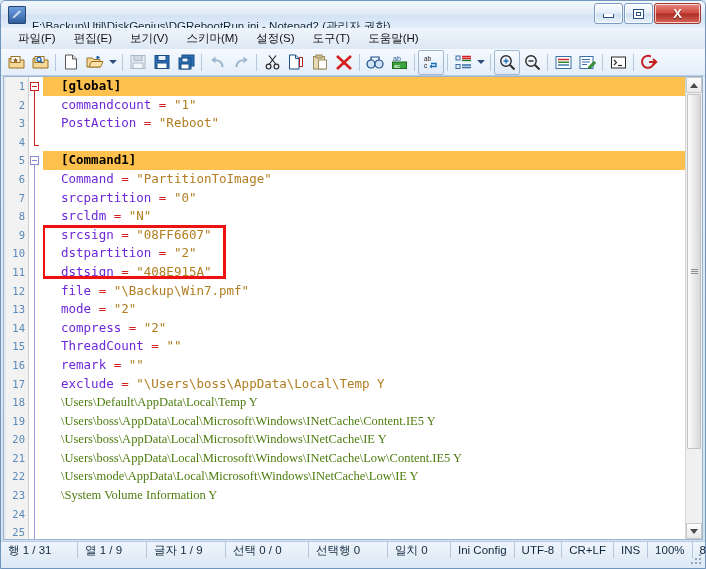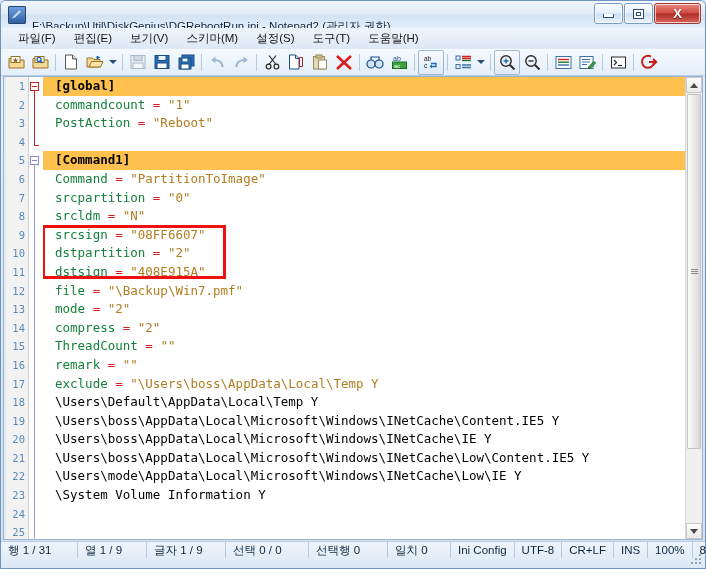--- a/index.html
+++ b/index.html
@@ -93,28 +93,28 @@
     font-family:"DejaVu Sans Mono","Liberation Mono",monospace;
     font-size:10.5px;color:#5a8ab8;box-sizing:border-box;
   }
   .foldmargin{width:14px;flex:none;background:#fff;position:relative;}
   .codearea{
     flex:1;position:relative;background:#fff;overflow:hidden;
     font-family:"DejaVu Sans Mono","Liberation Mono",monospace;
     font-size:12.5px;
   }
   .cl{
-    height:18.6px;line-height:18.6px;white-space:pre;padding-left:12px;
+    height:18.6px;line-height:18.6px;white-space:pre;padding-left:18px;
     box-sizing:border-box;position:relative;
   }
   .cl.section{background:#ffc14d;font-weight:bold;color:#000;}
-  .k{color:#15803d;}
+  .k{color:#6d28d9;}
   .eq{color:#d42020;}
   .s{color:#b07d20;}
-  .cont{color:#000000;}
+  .cont{color:#4d7c0f;font-family:Liberation Serif, serif;}
   
   .foldbox{
     position:absolute;left:1px;width:9px;height:9px;border:1px solid;
     box-sizing:border-box;background:#fff;
   }
   .foldbox:after{
     content:"";position:absolute;left:1px;right:1px;top:3px;height:1px;
   }
   .foldbox.red{border-color:#cc2222;}
   .foldbox.red:after{background:#cc2222;}

